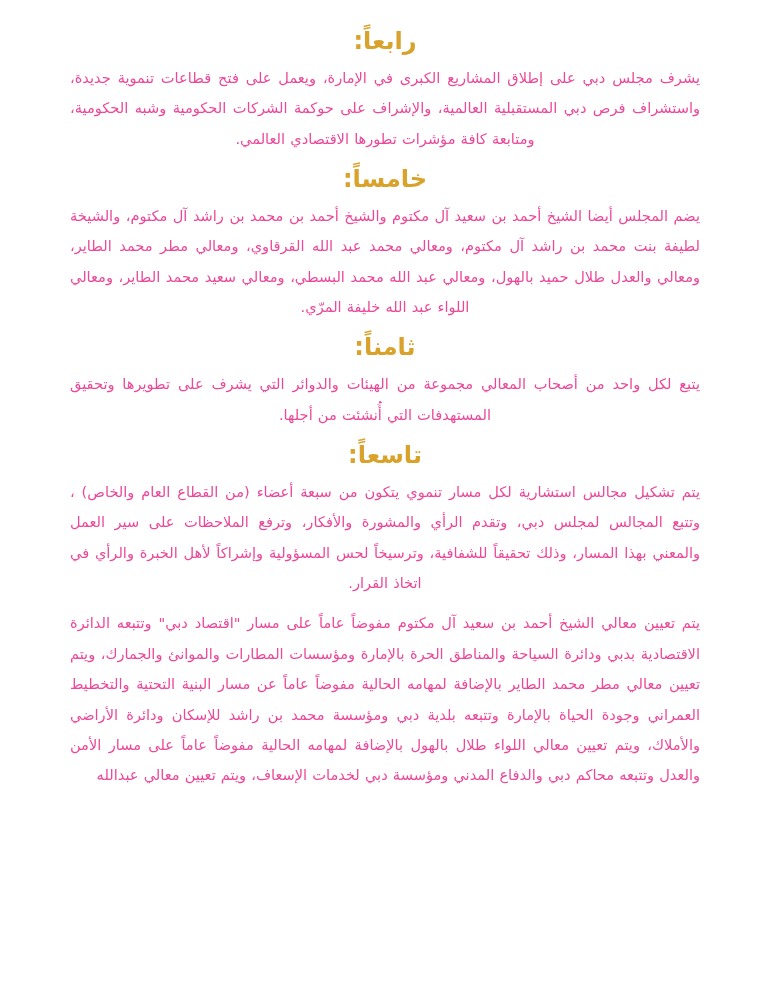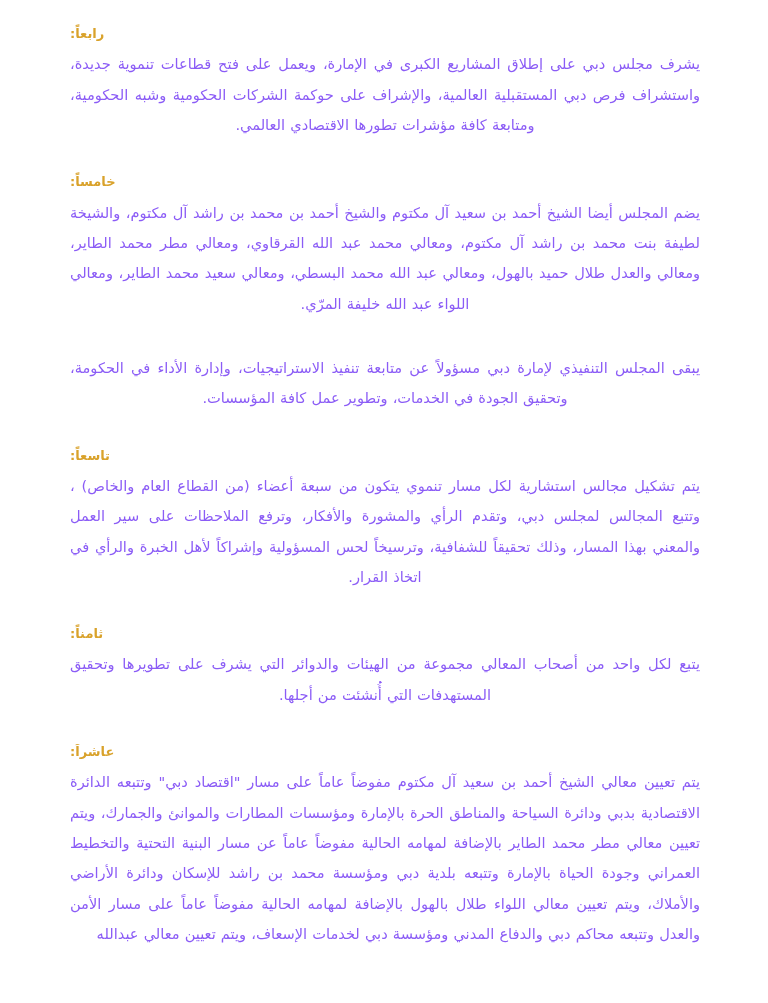--- a/index.html
+++ b/index.html
@@ -19,39 +19,39 @@
     box-sizing: border-box;
     width: 768px;
     height: 1003px;
     padding: 26px 68px 0 70px;
     background: #ffffff;
   }
   .section {
     margin: 0;
   }
   .section + .section {
-    margin-top: 34px;
+    margin-top: 10px;
   }
   .section-heading {
-    font-size: 13px;
+    font-size: 24px;
     font-weight: bold;
     color: #d9a22b;
-    text-align: left;
+    text-align: center;
     line-height: 1.25;
     margin: 0 0 7px 0;
     letter-spacing: 0.3px;
     direction: rtl;
     unicode-bidi: isolate;
   }
   .section-body {
     font-size: 14.6px;
     line-height: 2.08;
     text-align: justify;
     text-align-last: center;
-    color: #8b5cf6;
+    color: #ec4899;
     margin: 0;
     direction: rtl;
     unicode-bidi: isolate;
     word-spacing: 0.5px;
   }
   .section-body.flush {
     text-align-last: right;
   }
   .truncated {
     overflow: hidden;
@@ -66,32 +66,30 @@
     <div class="section-heading">رابعاً:</div>
     <p class="section-body">يشرف مجلس دبي على إطلاق المشاريع الكبرى في الإمارة، ويعمل على فتح قطاعات تنموية جديدة، واستشراف فرص دبي المستقبلية العالمية، والإشراف على حوكمة الشركات الحكومية وشبه الحكومية، ومتابعة كافة مؤشرات تطورها الاقتصادي العالمي.</p>
   </div>
 
   <div class="section">
     <div class="section-heading">خامساً:</div>
     <p class="section-body">يضم المجلس أيضا الشيخ أحمد بن سعيد آل مكتوم والشيخ أحمد بن محمد بن راشد آل مكتوم، والشيخة لطيفة بنت محمد بن راشد آل مكتوم،  ومعالي محمد عبد الله القرقاوي، ومعالي مطر محمد الطاير، ومعالي والعدل طلال حميد بالهول، ومعالي عبد الله محمد البسطي، ومعالي سعيد محمد الطاير، ومعالي اللواء عبد الله خليفة المرّي.</p>
   </div>
 
   <div class="section">
-    <p class="section-body">يبقى المجلس التنفيذي لإمارة دبي مسؤولاً عن متابعة تنفيذ الاستراتيجيات، وإدارة الأداء في الحكومة، وتحقيق الجودة في الخدمات، وتطوير عمل كافة المؤسسات.</p>
   </div>
 
+
+  <div class="section">
+    <div class="section-heading">ثامناً:</div>
+    <p class="section-body">يتبع لكل واحد من أصحاب المعالي مجموعة من الهيئات والدوائر التي يشرف على تطويرها وتحقيق المستهدفات التي أُنشئت من أجلها.</p>
+  </div>
 
   <div class="section">
     <div class="section-heading">تاسعاً:</div>
     <p class="section-body">يتم تشكيل مجالس استشارية لكل مسار تنموي يتكون من سبعة أعضاء (من القطاع العام والخاص) ، وتتبع المجالس لمجلس دبي، وتقدم الرأي والمشورة والأفكار، وترفع الملاحظات على سير العمل والمعني بهذا المسار، وذلك تحقيقاً للشفافية، وترسيخاً لحس المسؤولية وإشراكاً لأهل الخبرة والرأي في اتخاذ القرار.</p>
   </div>
 
-  <div class="section">
-    <div class="section-heading">ثامناً:</div>
-    <p class="section-body">يتبع لكل واحد من أصحاب المعالي مجموعة من الهيئات والدوائر التي يشرف على تطويرها وتحقيق المستهدفات التي أُنشئت من أجلها.</p>
-  </div>
-
   <div class="section truncated">
-    <div class="section-heading">عاشراً:</div>
     <p class="section-body flush">يتم تعيين معالي الشيخ أحمد بن سعيد آل مكتوم مفوضاً عاماً على مسار "اقتصاد دبي" وتتبعه الدائرة الاقتصادية بدبي ودائرة السياحة والمناطق الحرة بالإمارة ومؤسسات المطارات والموانئ والجمارك، ويتم تعيين معالي مطر محمد الطاير بالإضافة لمهامه الحالية مفوضاً عاماً عن مسار البنية التحتية والتخطيط العمراني وجودة الحياة بالإمارة وتتبعه بلدية دبي ومؤسسة محمد بن راشد للإسكان ودائرة الأراضي والأملاك، ويتم تعيين معالي اللواء طلال بالهول بالإضافة لمهامه الحالية مفوضاً عاماً على مسار الأمن والعدل وتتبعه محاكم دبي والدفاع المدني ومؤسسة دبي لخدمات الإسعاف، ويتم تعيين معالي عبدالله</p>
   </div>
 
 </div>
 
 </body></html>

